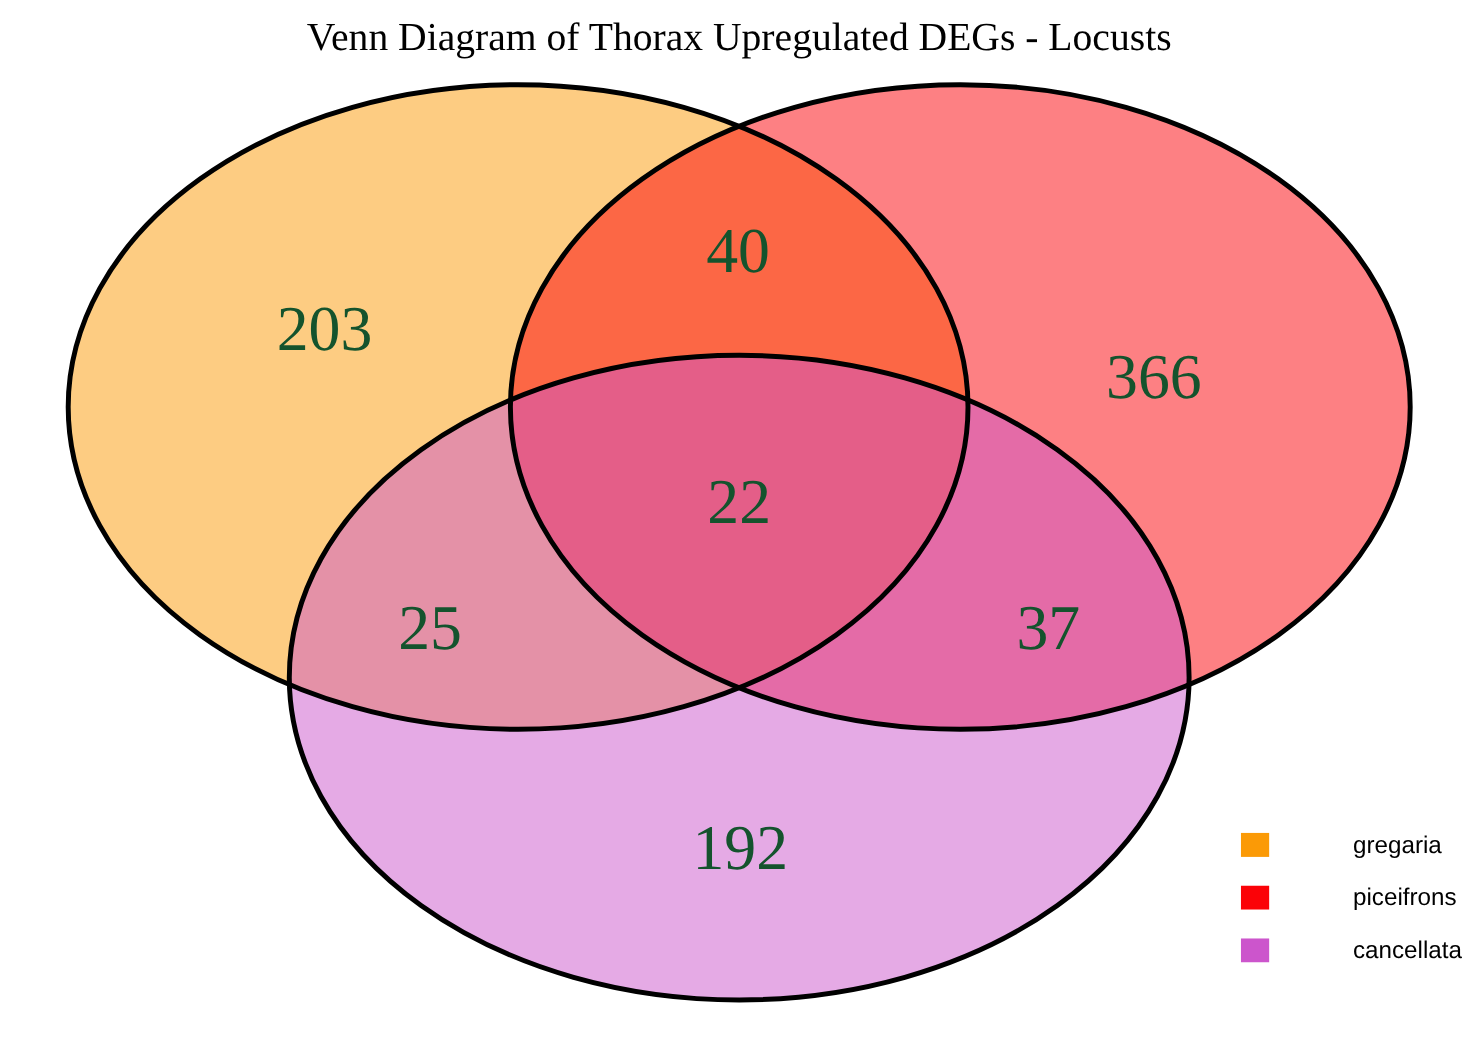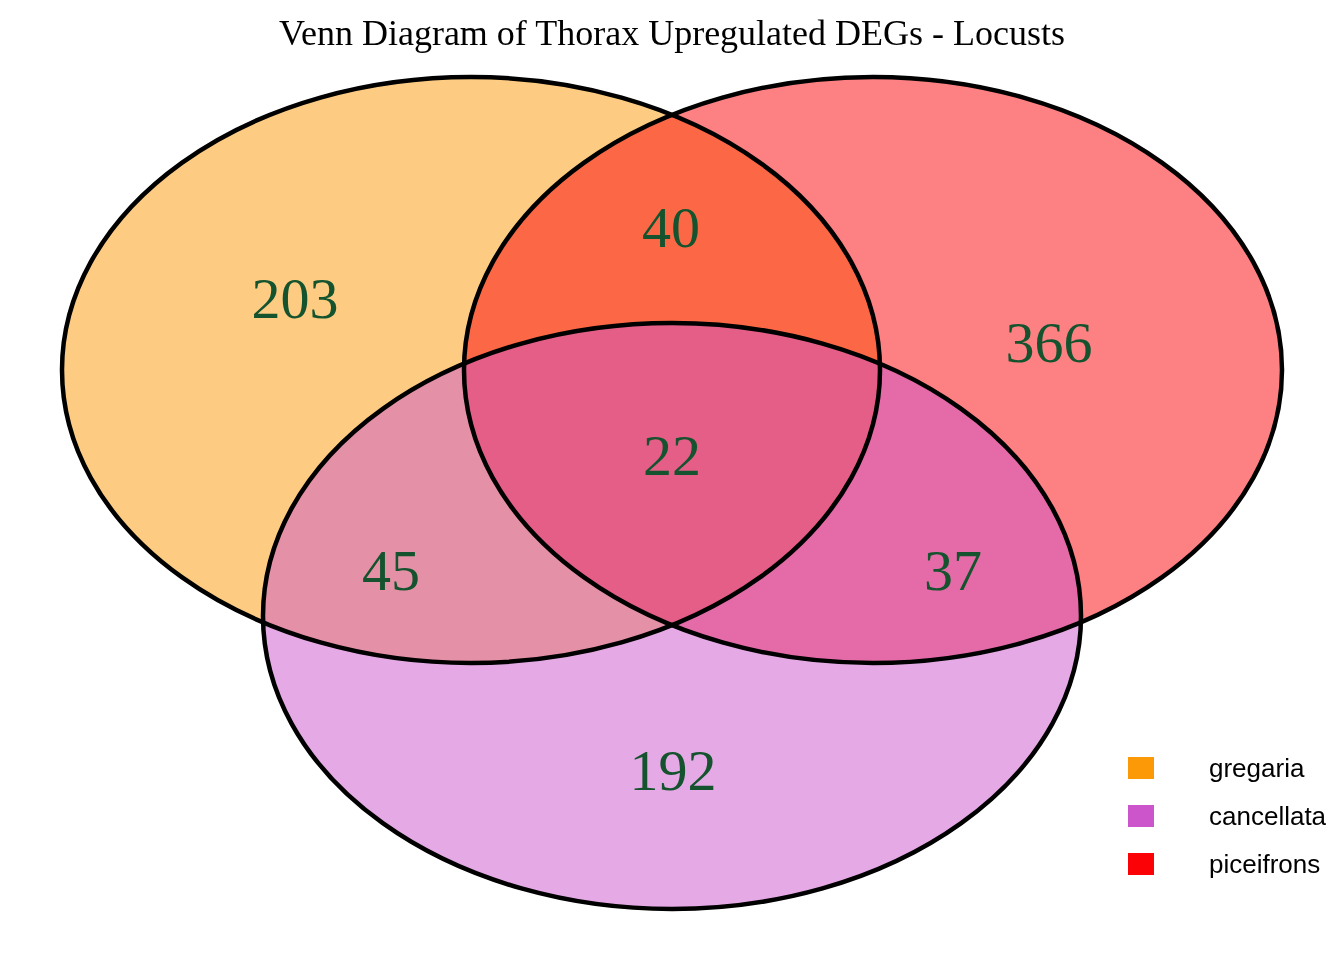--- a/index.html
+++ b/index.html
@@ -48,23 +48,23 @@
     display: flex;
     align-items: center;
     height: 48px;
   }
   .legend-swatch {
     width: 26px;
     height: 22px;
     flex: 0 0 auto;
   }
   .legend-label {
-    margin-left: 55px;
+    margin-left: 76px;
     font-family: "Liberation Sans", sans-serif;
-    font-size: 26px;
+    font-size: 22px;
     color: #000000;
     white-space: nowrap;
   }
 </style>
 </head>
 <body>
 
 <div class="figure">
 
   <div class="chart-title">Venn Diagram of Thorax Upregulated DEGs - Locusts</div>
@@ -85,44 +85,44 @@
   </svg>
 
   <div class="count-label" style="left:295px; top:299px;">203</div>
 
   <div class="count-label" style="left:1049px; top:299px;margin-top:44px;">366</div>
 
   <div class="count-label" style="left:671px; top:228px;">40</div>
 
   <div class="count-label" style="left:672px; top:456px;text-align:right;">22</div>
 
-  <div class="count-label" style="left:391px; top:571px;">45</div>
+  <div class="count-label" style="left:391px; top:571px;">25</div>
 
   <div class="count-label" style="left:953px; top:571px;">37</div>
 
   <div class="count-label" style="left:673px; top:771px;">192</div>
 
   <div class="legend">
 
     <div class="legend-item">
       <svg class="legend-swatch" width="26" height="22">
         <rect x="0" y="0" width="26" height="22" fill="#FB9A06"></rect>
       </svg>
       <span class="legend-label">gregaria</span>
     </div>
 
     <div class="legend-item">
       <svg class="legend-swatch" width="26" height="22">
-        <rect x="0" y="0" width="26" height="22" fill="#CC55CC"></rect>
+        <rect x="0" y="0" width="26" height="22" fill="#FB0207"></rect>
       </svg>
-      <span class="legend-label">cancellata</span>
+      <span class="legend-label">piceifrons</span>
     </div>
 
     <div class="legend-item">
       <svg class="legend-swatch" width="26" height="22">
-        <rect x="0" y="0" width="26" height="22" fill="#FB0207"></rect>
+        <rect x="0" y="0" width="26" height="22" fill="#CC55CC"></rect>
       </svg>
-      <span class="legend-label">piceifrons</span>
+      <span class="legend-label">cancellata</span>
     </div>
 
   </div>
 
 </div>
 
 </body></html>

